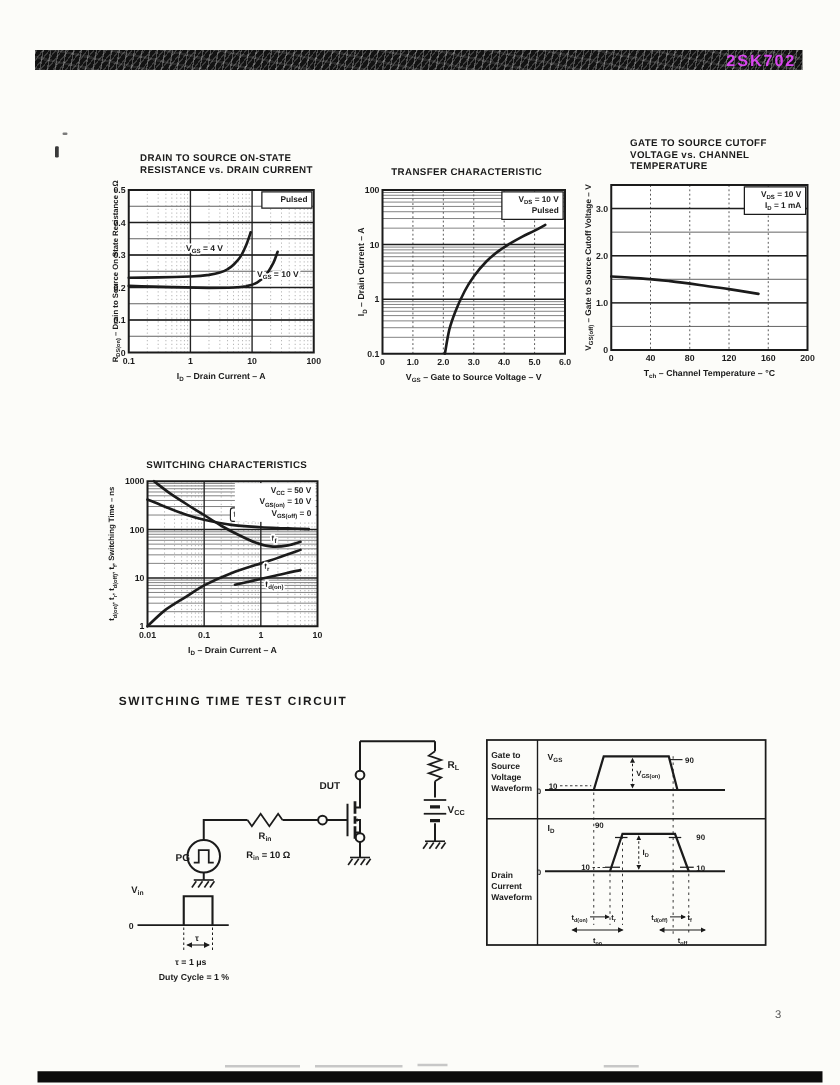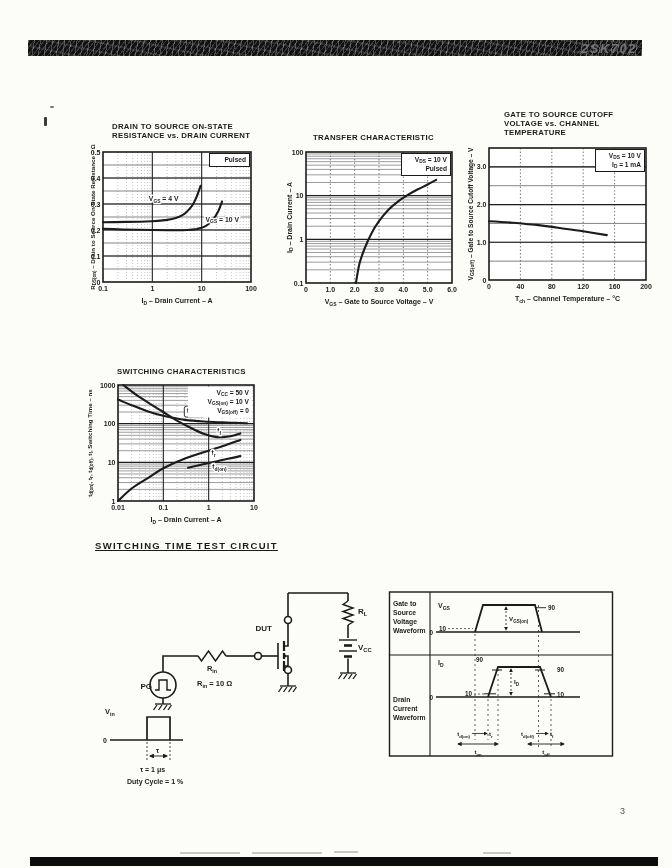--- a/index.html
+++ b/index.html
@@ -5,22 +5,22 @@
   html,body{margin:0;padding:0;background:#e9e9e9;}
   .page{position:relative;width:672px;height:868px;background:#fcfcf9;overflow:hidden;
         font-family:"Liberation Sans",sans-serif;color:#1b1b1b;}
   .abs{position:absolute;}
   .top-bar{left:28px;top:40px;width:614px;height:16px;background:#121212;
            display:flex;align-items:center;justify-content:flex-end;padding-right:5px;box-sizing:border-box;}
   .top-bar::before{content:"";position:absolute;inset:0;pointer-events:none;
      background-image:repeating-linear-gradient(100deg,rgba(255,255,255,.26) 0 1px,transparent 1px 6px),
                       repeating-linear-gradient(-52deg,rgba(255,255,255,.18) 0 1px,transparent 1px 4px),
                       repeating-linear-gradient(12deg,rgba(255,255,255,.10) 0 2px,transparent 2px 9px);}
-  .part{position:relative;color:#737373;font-size:13px;font-weight:bold;font-style:italic;letter-spacing:1.5px;}
-  .heading{left:95px;top:540px;font-size:9.5px;font-weight:bold;letter-spacing:1.3px;text-decoration:underline;}
+  .part{position:relative;color:#d946ef;font-size:13px;font-weight:bold;letter-spacing:1.5px;}
+  .heading{left:95px;top:556px;font-size:9.5px;font-weight:bold;letter-spacing:1.3px;}
   .watermark{left:232px;top:394px;font-size:48px;font-weight:bold;letter-spacing:8px;
              color:rgba(122,112,98,0.15);white-space:nowrap;z-index:30;pointer-events:none;}
   .pagenum{left:620px;top:806px;font-size:9px;color:#555;}
   .bottom-bar{left:30px;top:857px;width:628px;height:9px;background:#0c0c0c;}
   .sm{height:2px;background:#c7c7c7;}
   .mk1{left:50px;top:106px;width:4px;height:2px;background:#7a7a7a;border-radius:1px;}
   .mk2{left:44px;top:117px;width:3px;height:9px;background:#3a3a3a;border-radius:1px;}
   svg{overflow:visible;}
   svg text{font-family:"Liberation Sans",sans-serif;fill:#1b1b1b;font-weight:bold;}
   #chart0{left:88px;top:110px;} #chart1{left:285px;top:110px;}

